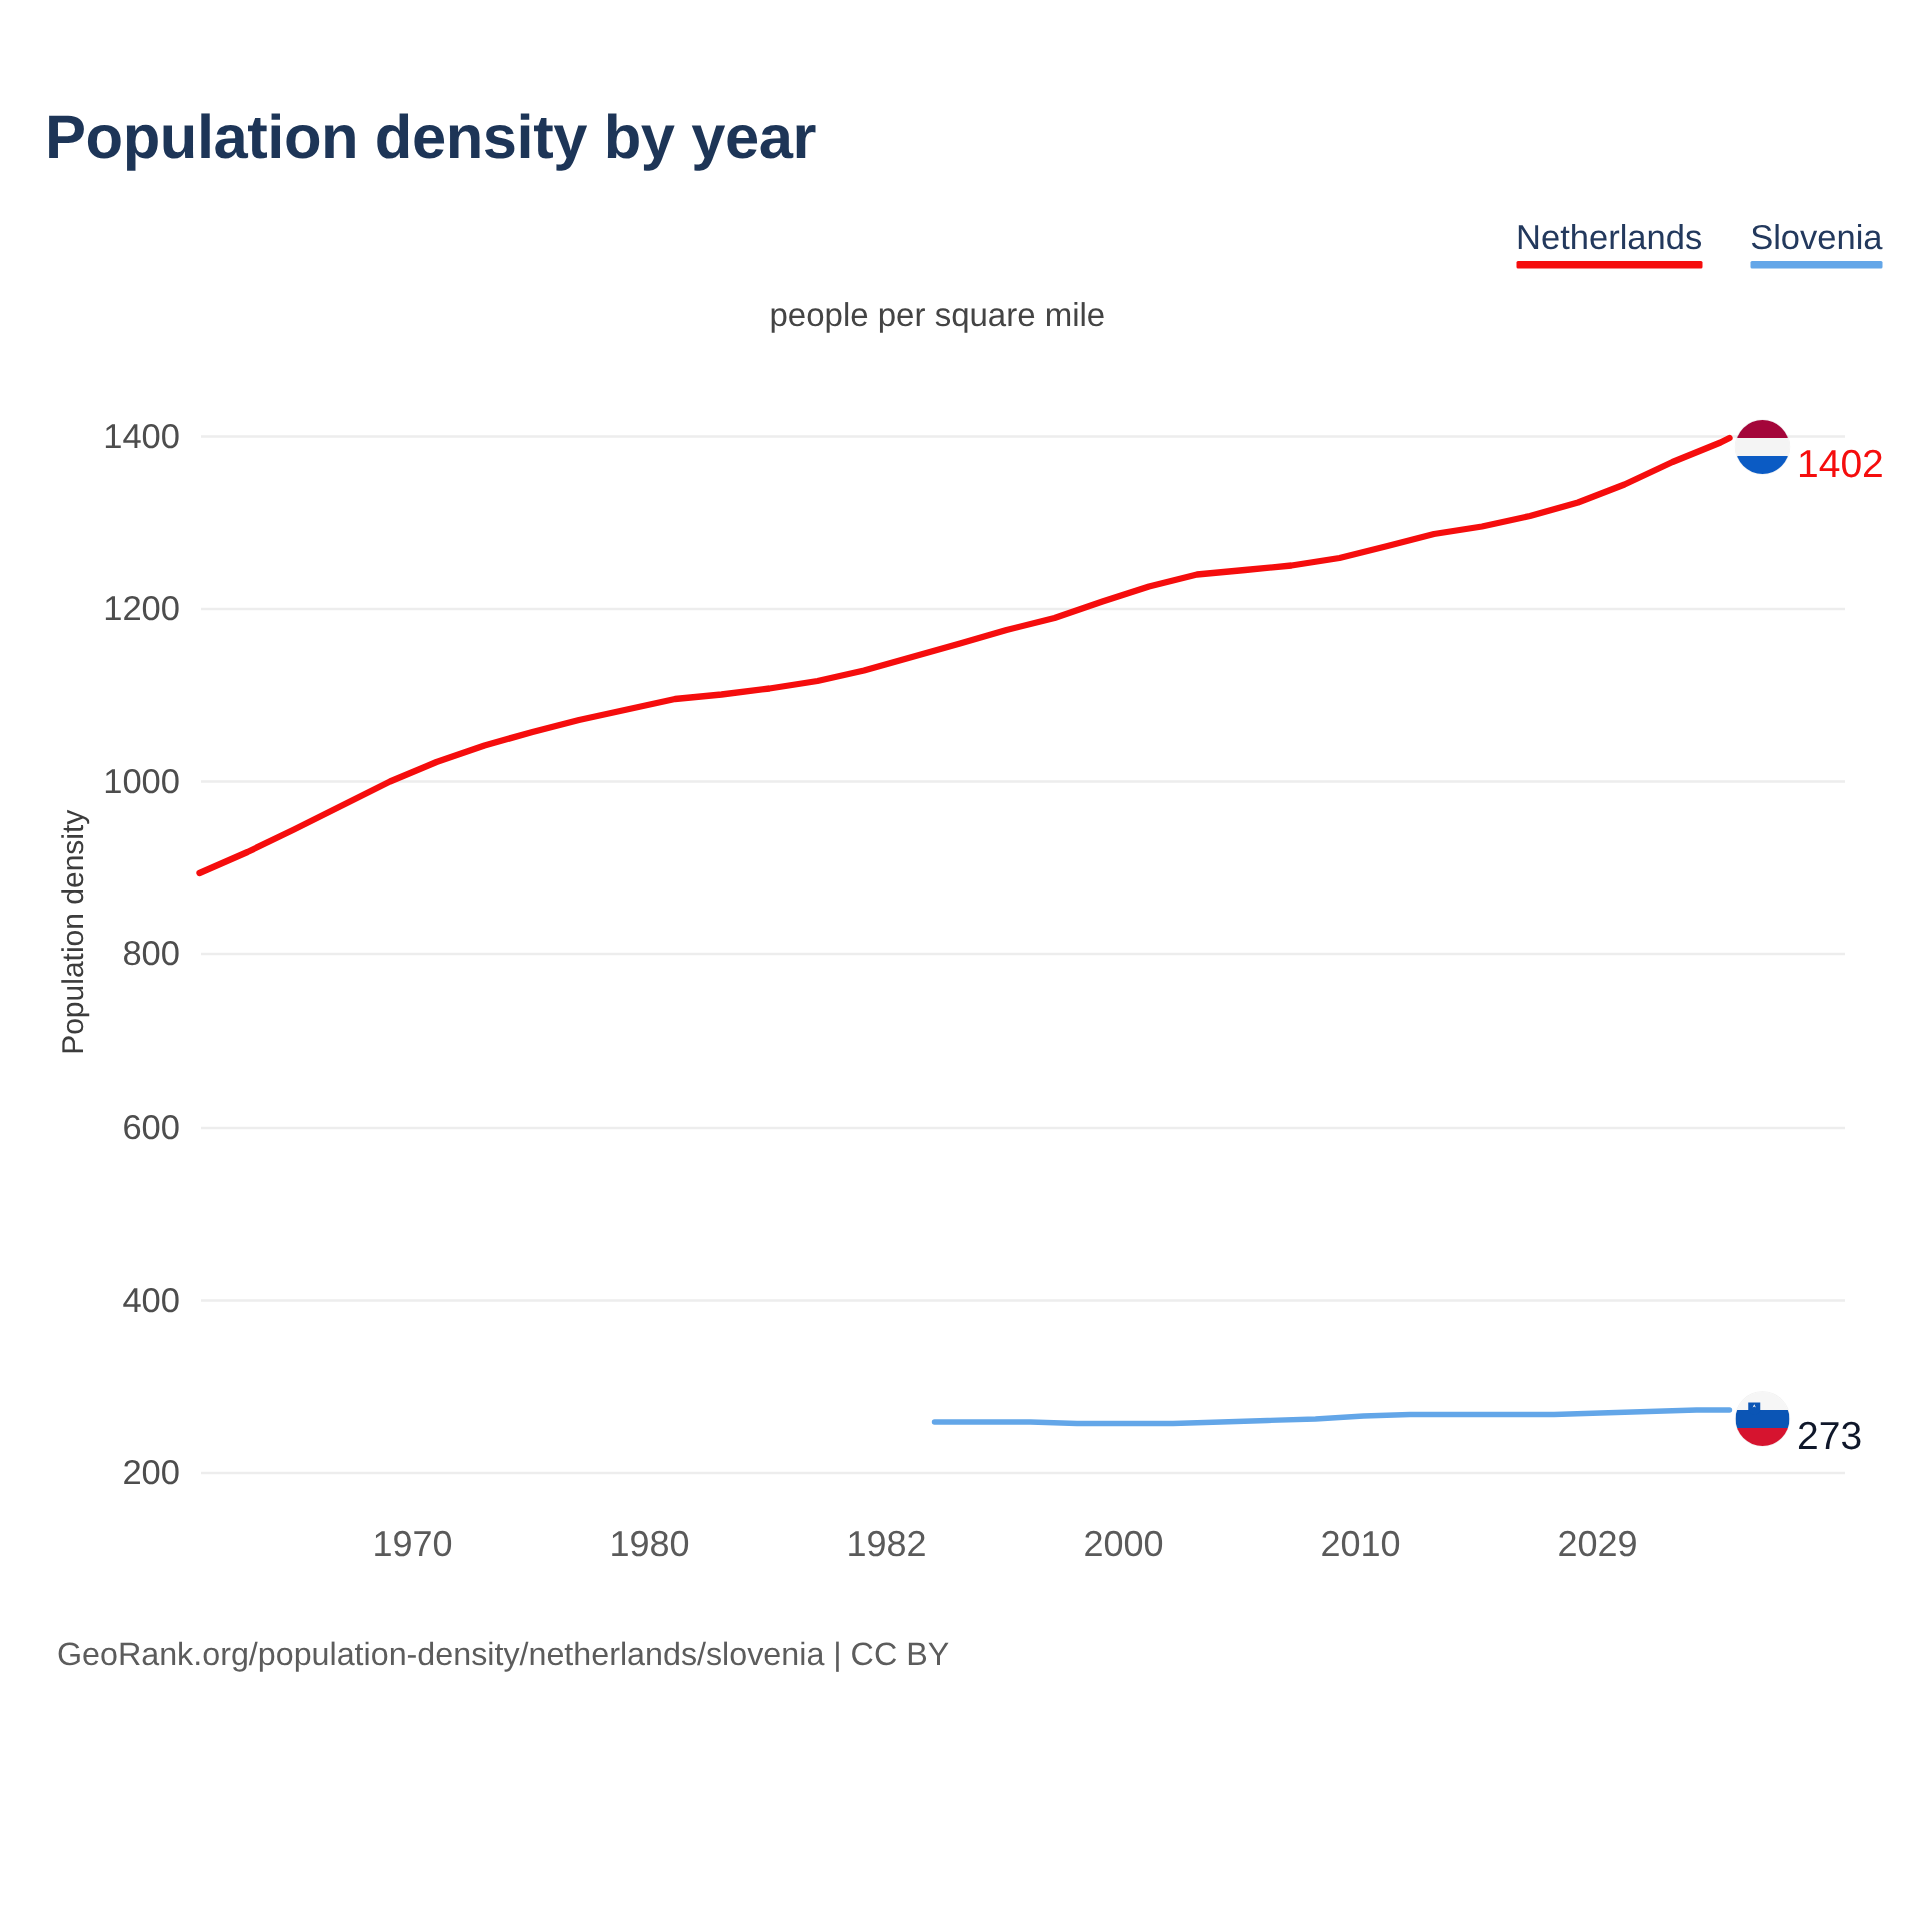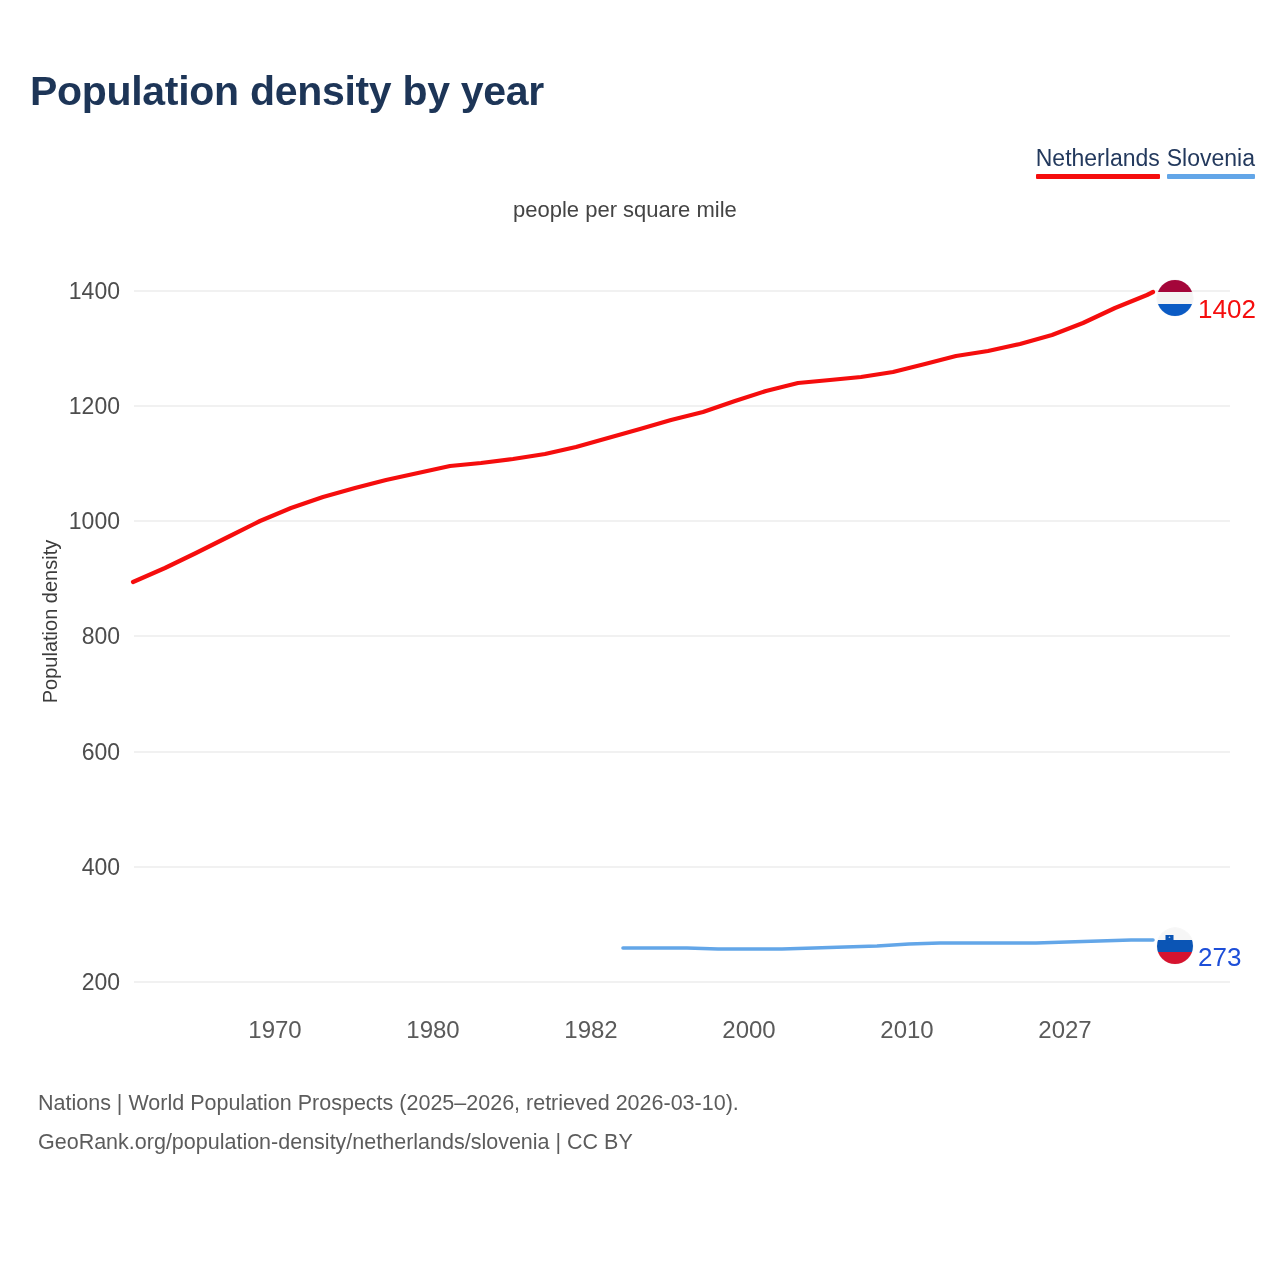--- a/index.html
+++ b/index.html
@@ -24,21 +24,21 @@
     color: #1d3557;
     letter-spacing: -0.3px;
     white-space: nowrap;
   }
   
   #legend {
     position: absolute;
     right: 25px;
     top: 145px;
     display: flex;
-    gap: 7px;
+    gap: 32px;
     align-items: center;
   }
   .legend-item {
     display: flex;
     flex-direction: column;
     align-items: stretch;
   }
   .legend-label {
     font-size: 23px;
     color: #23395d;
@@ -187,21 +187,21 @@
   <div class="ytick-label" style="top:636px">800</div>
   <div class="ytick-label" style="top:752px">600</div>
   <div class="ytick-label" style="top:867px">400</div>
   <div class="ytick-label" style="top:982px">200</div>
 
   <div class="xtick-label" style="left:275px">1970</div>
   <div class="xtick-label" style="left:433px">1980</div>
   <div class="xtick-label" style="left:591px">1982</div>
   <div class="xtick-label" style="left:749px">2000</div>
   <div class="xtick-label" style="left:907px">2010</div>
-  <div class="xtick-label" style="left:1065px">2027</div>
+  <div class="xtick-label" style="left:1065px">2029</div>
 
   <div id="yaxis-title">Population density</div>
 
   <div class="endpoint" style="left:1157px;top:274px">
     <div class="flag">
       <div class="band" style="top:0;height:33.34%;background:#a4063a"></div>
       <div class="band" style="top:33.34%;height:33.33%;background:#f4f4f4"></div>
       <div class="band" style="top:66.67%;height:33.33%;background:#0b5bc4"></div>
     </div>
     <div class="endpoint-value" style="color:#f50d0d">1402</div>
@@ -210,21 +210,20 @@
   <div class="endpoint" style="left:1157px;top:922px">
     <div class="flag">
       <div class="band" style="top:0;height:33.34%;background:#f6f6f6"></div>
       <div class="band" style="top:33.34%;height:33.33%;background:#0b55b5"></div>
       <div class="band" style="top:66.67%;height:33.33%;background:#d6142f"></div>
       <svg width="36" height="36" viewBox="0 0 36 36" style="position:absolute;left:0;top:0">
         <path d="M8.5 7 L16.5 7 L16.5 13 Q12.5 17 8.5 13 Z" fill="#0b55b5"></path>
         <path d="M12.5 8.2 l1.1 2.1 -1.1 -0.7 -1.1 0.7 Z" fill="#f6f6f6"></path>
       </svg>
     </div>
-    <div class="endpoint-value" style="color:#1d4ed8">273</div>
+    <div class="endpoint-value" style="color:#0f172a">273</div>
   </div>
 
 </div>
 
 <div id="footer">
-  <div>Nations | World Population Prospects (2025–2026, retrieved 2026-03-10).</div>
   <div>GeoRank.org/population-density/netherlands/slovenia | CC BY</div>
 </div>
 
 </body></html>

